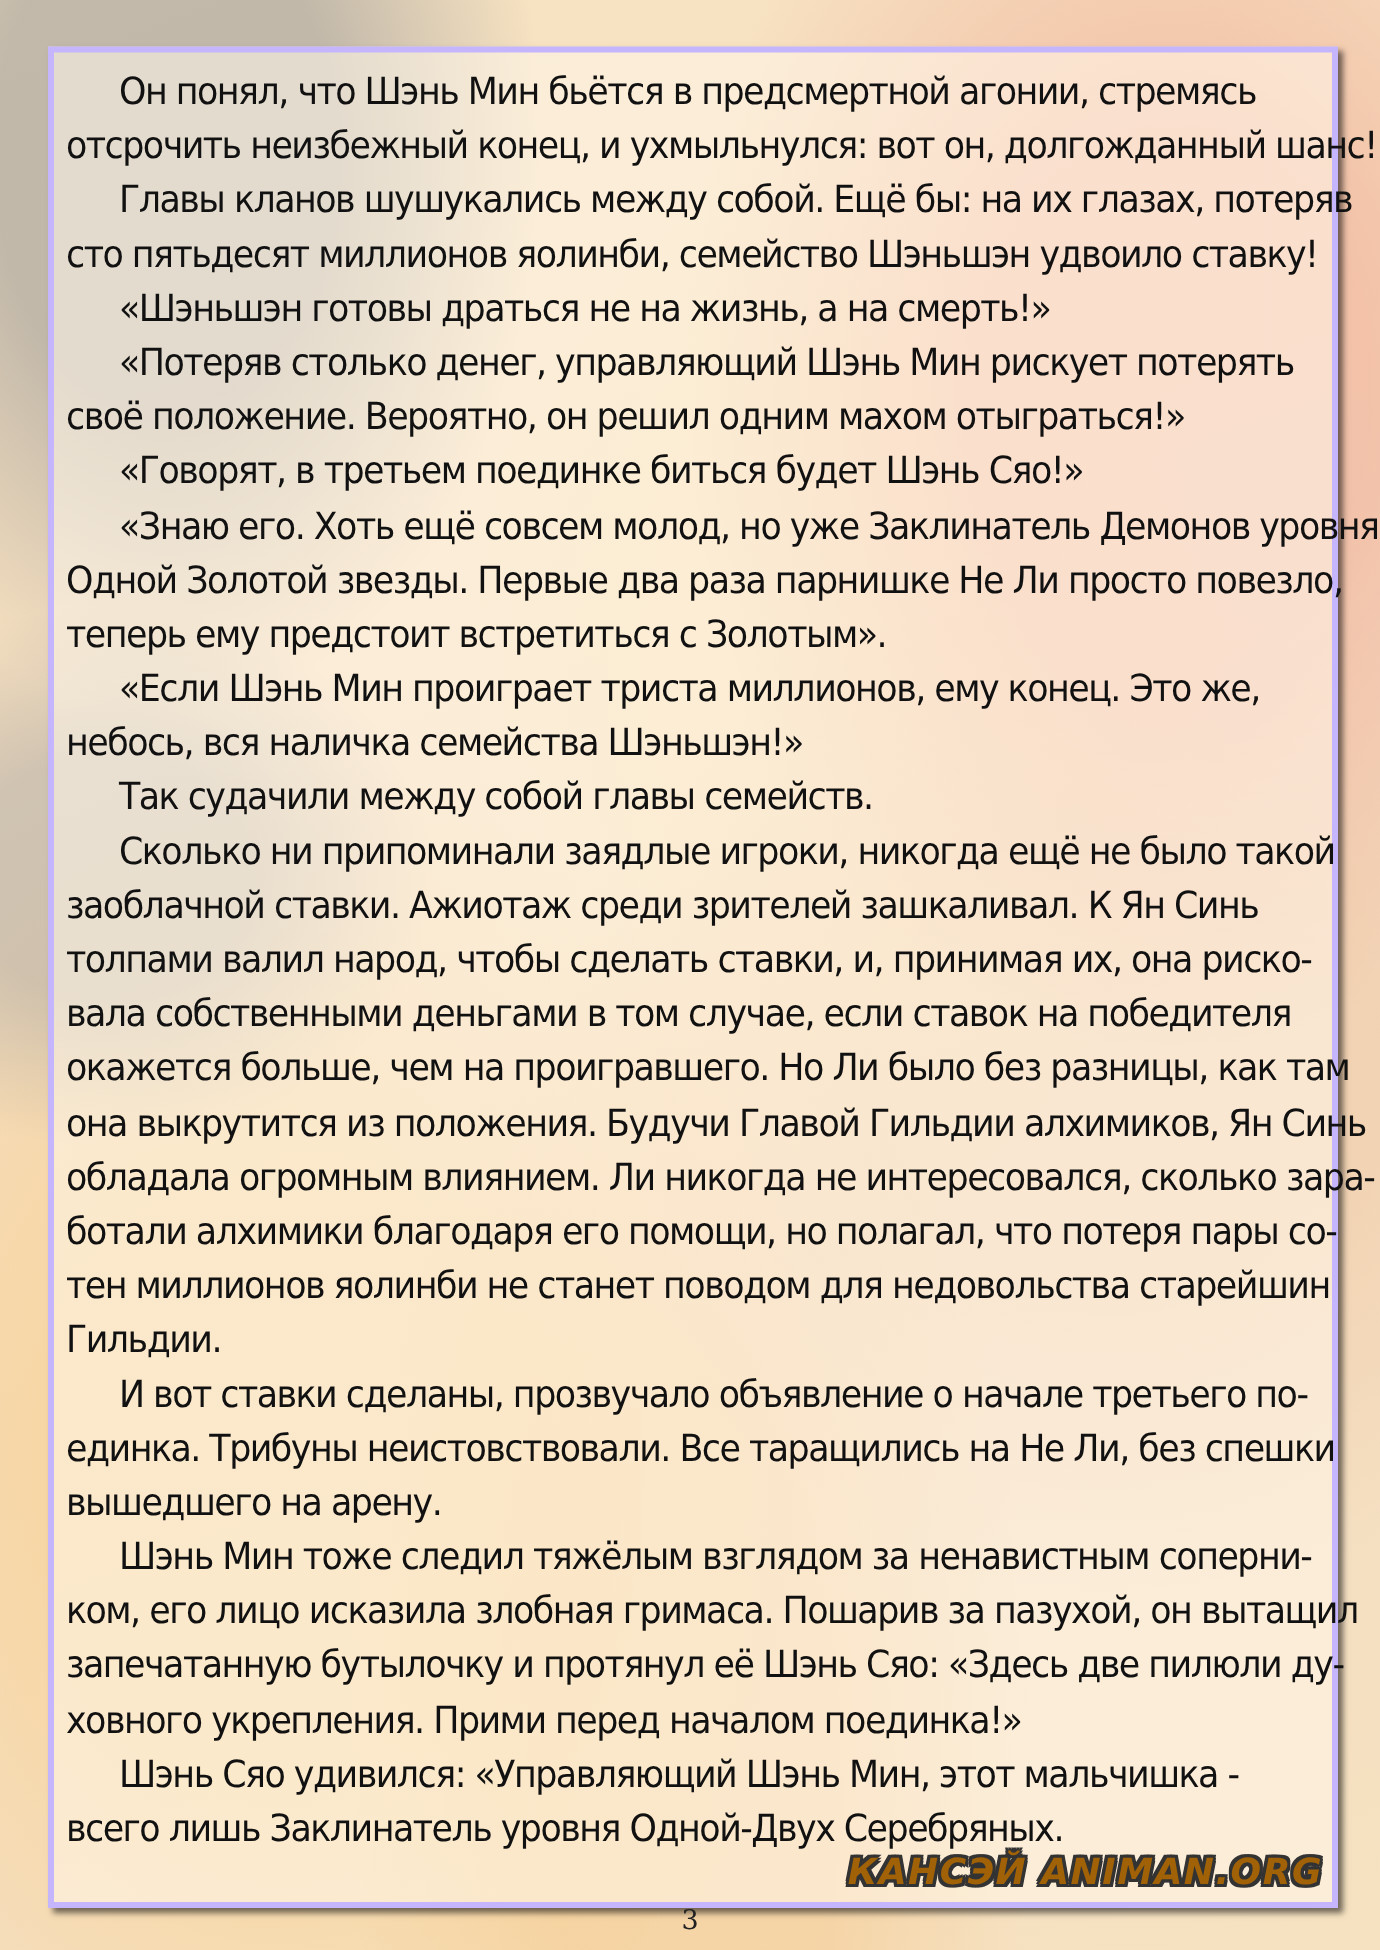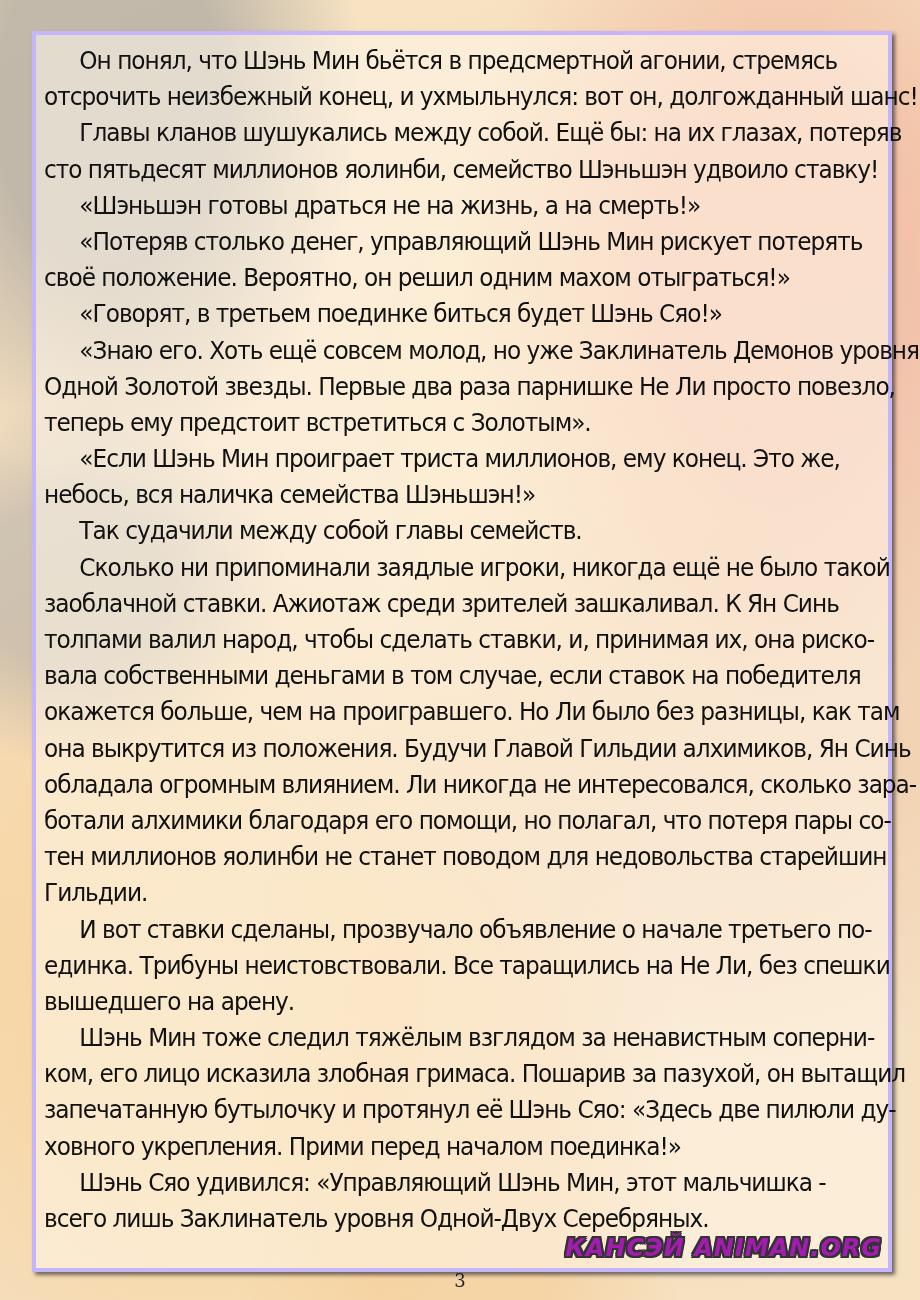--- a/index.html
+++ b/index.html
@@ -33,21 +33,21 @@
     transform-origin: left top;
     width:905px;
   }
   .line { white-space:nowrap; display:block; height:36.2px; }
   .line.indent { padding-left:38px; }
   .watermark {
     position:absolute; right:6px; bottom:6px;
     font-family: "DejaVu Sans", sans-serif;
     font-weight:bold; font-style:italic;
     font-size:24px; letter-spacing:1px;
-    color:#a21caf;
+    color:#a16207;
     text-shadow:
       -2px -2px 0 #333, 2px -2px 0 #333, -2px 2px 0 #333, 2px 2px 0 #333,
       0 -2px 0 #333, 0 2px 0 #333, -2px 0 0 #333, 2px 0 0 #333;
     text-align: center;
   }
   .page-number {
     position:absolute; left:0; width:920px; top:1270px; text-align:center;
     font-family: "DejaVu Serif", serif; font-size:18px; color:#222;
   }
 </style>

